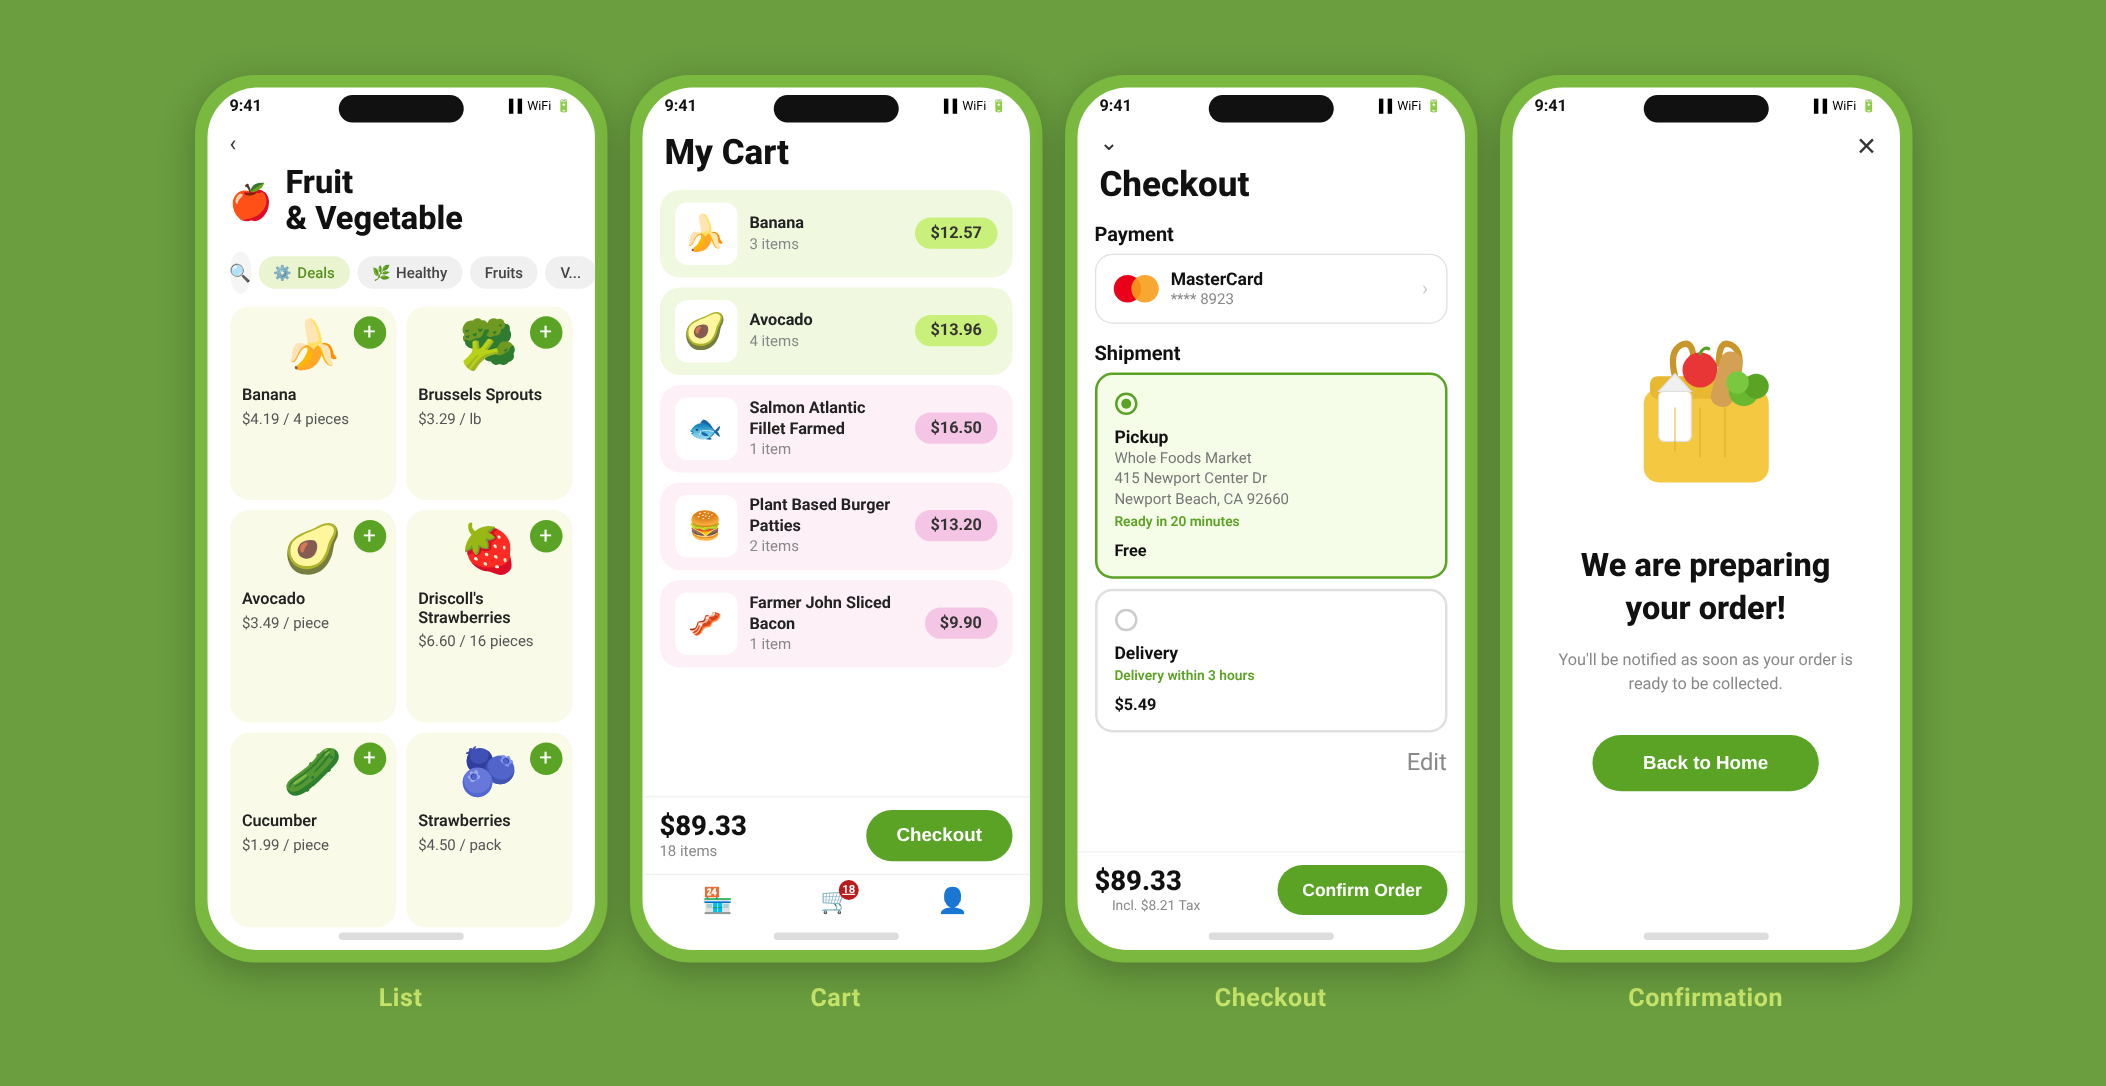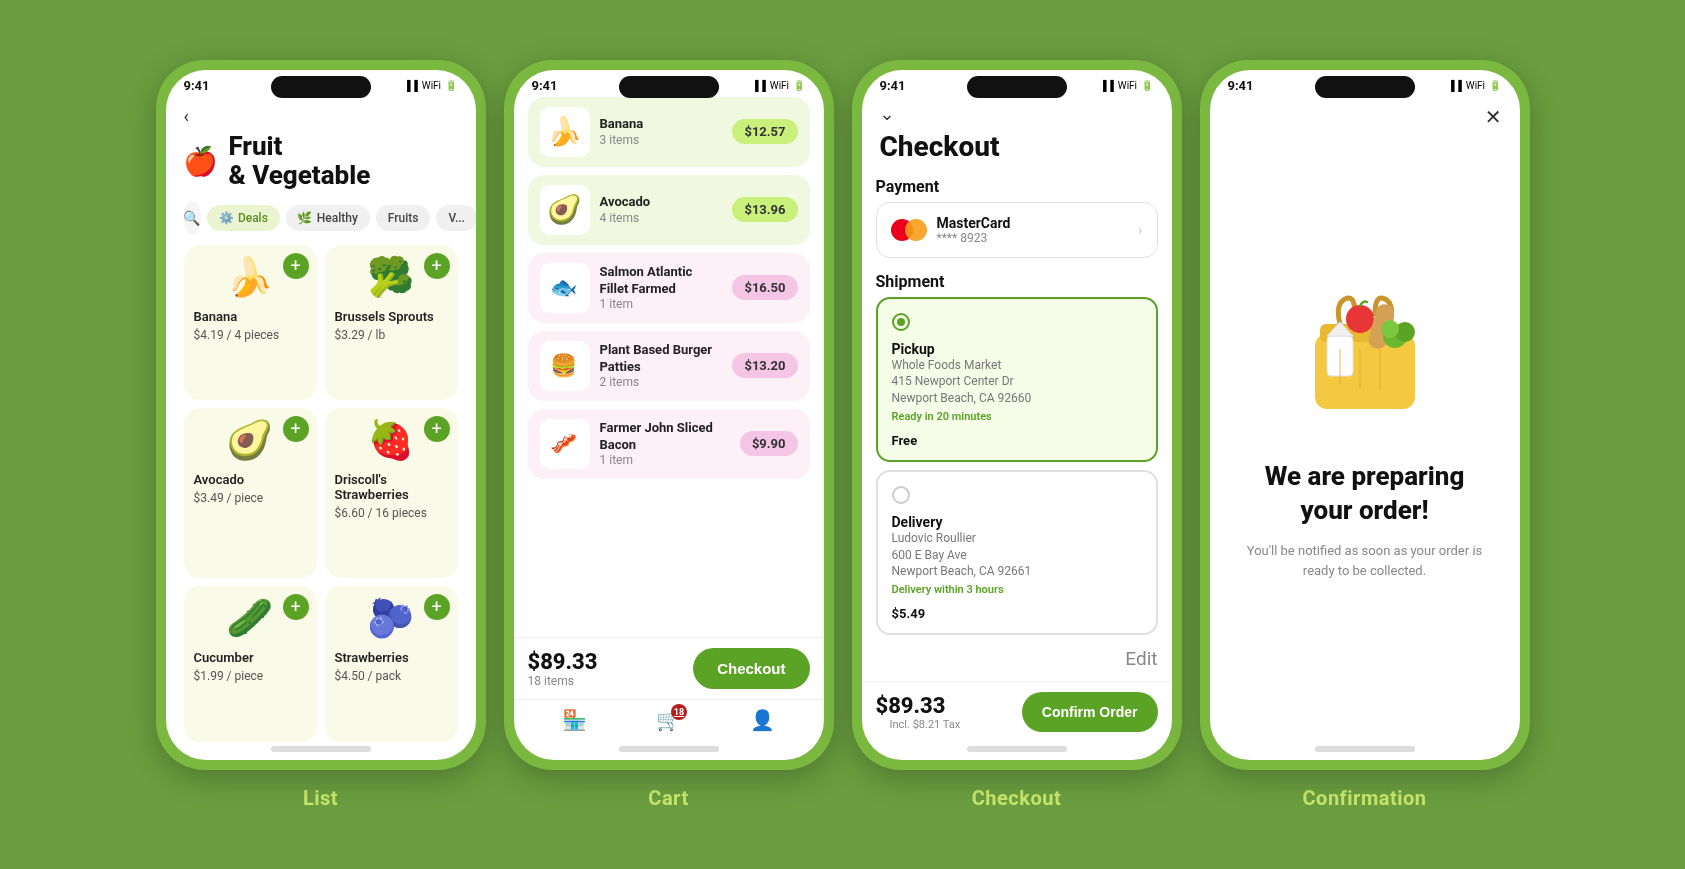--- a/index.html
+++ b/index.html
@@ -666,20 +666,23 @@
         <div class="notch-bar">
           <span class="time">9:41</span>
           <div style="width:100px"></div>
           <div class="status-icons">
             <span>▐▐</span>
             <span>WiFi</span>
             <span>🔋</span>
           </div>
         </div>
         <div class="phone-content">
+          <div class="cart-header">
+            <div class="cart-title">My Cart</div>
+          </div>
           <div class="cart-items">
             <div class="cart-item green-bg">
               <div class="cart-item-img">🍌</div>
               <div class="cart-item-info">
                 <div class="cart-item-name">Banana</div>
                 <div class="cart-item-qty">3 items</div>
               </div>
               <div class="cart-item-price green">$12.57</div>
             </div>
             <div class="cart-item green-bg">
@@ -790,25 +793,20 @@
                       <div class="shipment-ready">Ready in 20 minutes</div>
                     </div>
                     <div class="shipment-price">Free</div>
                   </div>
                 </div>
                 <div class="shipment-option">
                   <div class="shipment-row">
                     <div class="radio"></div>
                     <div class="shipment-info">
                       <div class="shipment-name">Delivery</div>
-                      <div class="shipment-address">
-                        <span>Ludovic Roullier</span><br>
-                        <span>600 E Bay Ave</span><br>
-                        <span>Newport Beach, CA 92661</span>
-                      </div>
                       <div class="shipment-ready">Delivery within 3 hours</div>
                     </div>
                     <div class="shipment-price">$5.49</div>
                   </div>
                 </div>
                 <div class="edit-row">
                   <span class="edit-btn">Edit</span>
                 </div>
               </div>
             </div>
@@ -867,20 +865,21 @@
               <circle cx="110" cy="72" r="12" fill="#6ab830"></circle>
               <circle cx="120" cy="68" r="10" fill="#5ba325"></circle>
               <circle cx="105" cy="65" r="9" fill="#7ac840"></circle>
 
               <line x1="55" y1="85" x2="55" y2="120" stroke="#e0a820" stroke-width="1.5" opacity="0.5"></line>
               <line x1="75" y1="85" x2="75" y2="125" stroke="#e0a820" stroke-width="1.5" opacity="0.5"></line>
               <line x1="95" y1="85" x2="95" y2="125" stroke="#e0a820" stroke-width="1.5" opacity="0.5"></line>
             </svg>
             <div class="conf-title">We are preparing your order!</div>
             <div class="conf-subtitle">You'll be notified as soon as your order is ready to be collected.</div>
+            <button class="back-home-btn">Back to Home</button>
           </div>
           <div class="home-indicator"></div>
         </div>
       </div>
     </div>
     <div class="screen-label">Confirmation</div>
   </div>
 
 </div>
 

